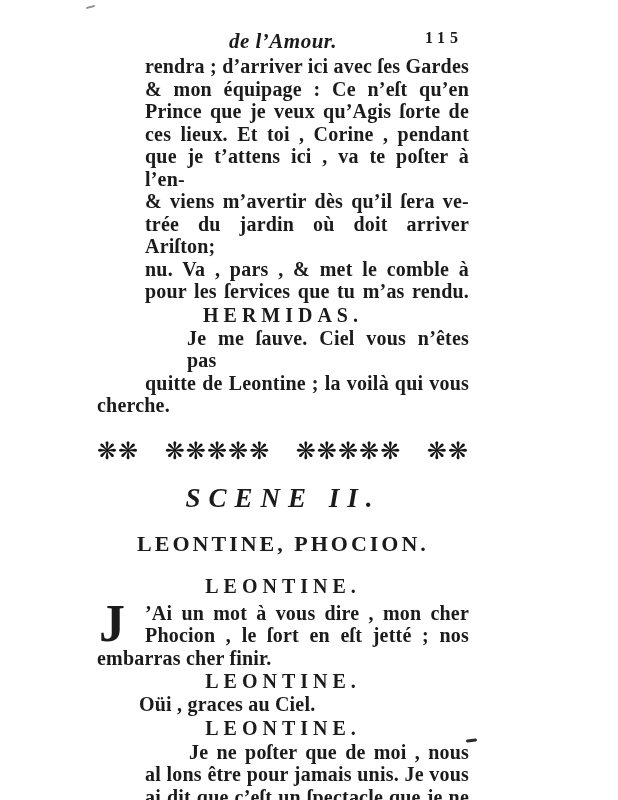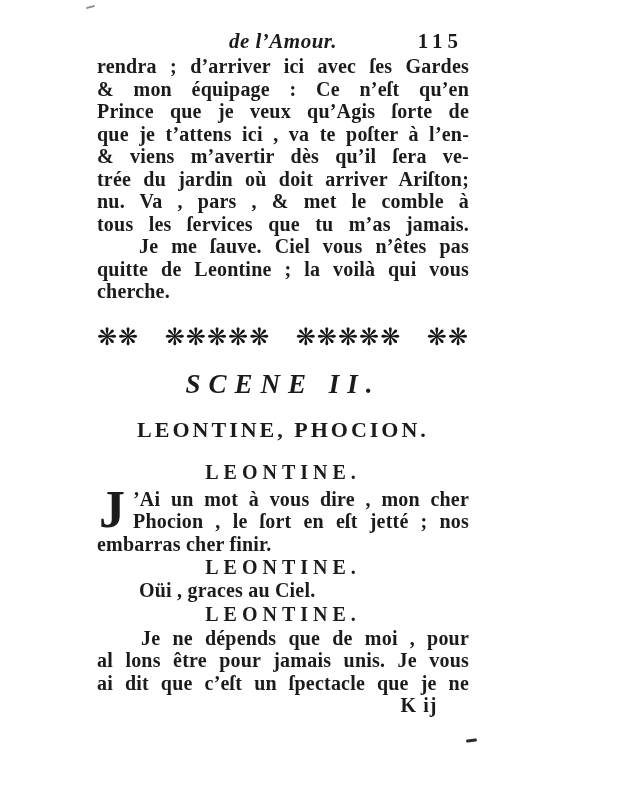--- a/index.html
+++ b/index.html
@@ -14,25 +14,25 @@
   }
   .column{position:absolute;left:97px;top:28px;width:372px;}
 
   .header{position:relative;height:27px;}
   .running-title{
     text-align:center;font-style:italic;
     font-size:21px;line-height:26px;letter-spacing:.5px;
   }
   .page-number{
     position:absolute;right:6px;top:1px;
-    font-size:21px;letter-spacing:5px;
+    font-size:16px;letter-spacing:5px;
   }
 
   .line{font-size:20px;line-height:22.5px;letter-spacing:.2px;}
-  .j{text-align:justify;text-align-last:justify;}
+  .j{text-align:justify;text-align-last:justify;margin-left:48px;}
   .ind{padding-left:42px;}
   .ind2{padding-left:44px;}
 
   .speaker{
     text-align:center;font-size:20px;letter-spacing:5px;
     line-height:24px;white-space:nowrap;
   }
   .sp-leontine1{margin-top:16px;}
   .sp-phocion{margin-top:0;}
   .sp-leontine2{margin-top:0;}
@@ -90,27 +90,29 @@
 
     <div class="header">
       <div class="running-title">de l’Amour.</div>
       <div class="page-number">115</div>
     </div>
 
     <div class="para">
       <div class="line j">rendra ; d’arriver ici avec ſes Gardes</div>
       <div class="line j">&amp; mon équipage : Ce n’eſt qu’en</div>
       <div class="line j">Prince que je veux qu’Agis ſorte de</div>
+      <div class="line j">ces lieux. Et toi , Corine , pendant</div>
       <div class="line j">que je t’attens ici , va te poſter à l’en-</div>
       <div class="line j">&amp; viens m’avertir dès qu’il ſera ve-</div>
       <div class="line j">trée du jardin où doit arriver Ariſton;</div>
       <div class="line j">nu. Va , pars , &amp; met le comble à</div>
-      <div class="line j">tous les ſervices que tu m’as jamais.</div>
+      <div class="line j">pour les ſervices que tu m’as rendu.</div>
     </div>
 
+    <div class="speaker">HERMIDAS.</div>
 
     <div class="para">
       <div class="line j ind">Je me ſauve. Ciel vous n’êtes pas</div>
       <div class="line j">quitte de Leontine ; la voilà qui vous</div>
       <div class="line">cherche.</div>
     </div>
 
     <div class="ornament">
       <span>❋❋</span>
       <span>❋❋❋❋❋</span>
@@ -129,21 +131,21 @@
       <div class="line j">Phocion , le ſort en eſt jetté ; nos</div>
       <div class="line">embarras cher finir.</div>
     </div>
 
     <div class="speaker sp-phocion">LEONTINE.</div>
     <div class="line ind">Oüi , graces au Ciel.</div>
 
     <div class="speaker sp-leontine2">LEONTINE.</div>
 
     <div class="speech4">
-      <div class="line j ind2">Je ne dépends que de moi , pour</div>
+      <div class="line j ind2">Je ne poſter que de moi , nous</div>
       <div class="line j">al lons être pour jamais unis. Je vous</div>
       <div class="line j">ai dit que c’eſt un ſpectacle que je ne</div>
     </div>
 
     <div class="signature">K ij</div>
 
   </div>
 
   <div class="speck-dash"></div>
 

